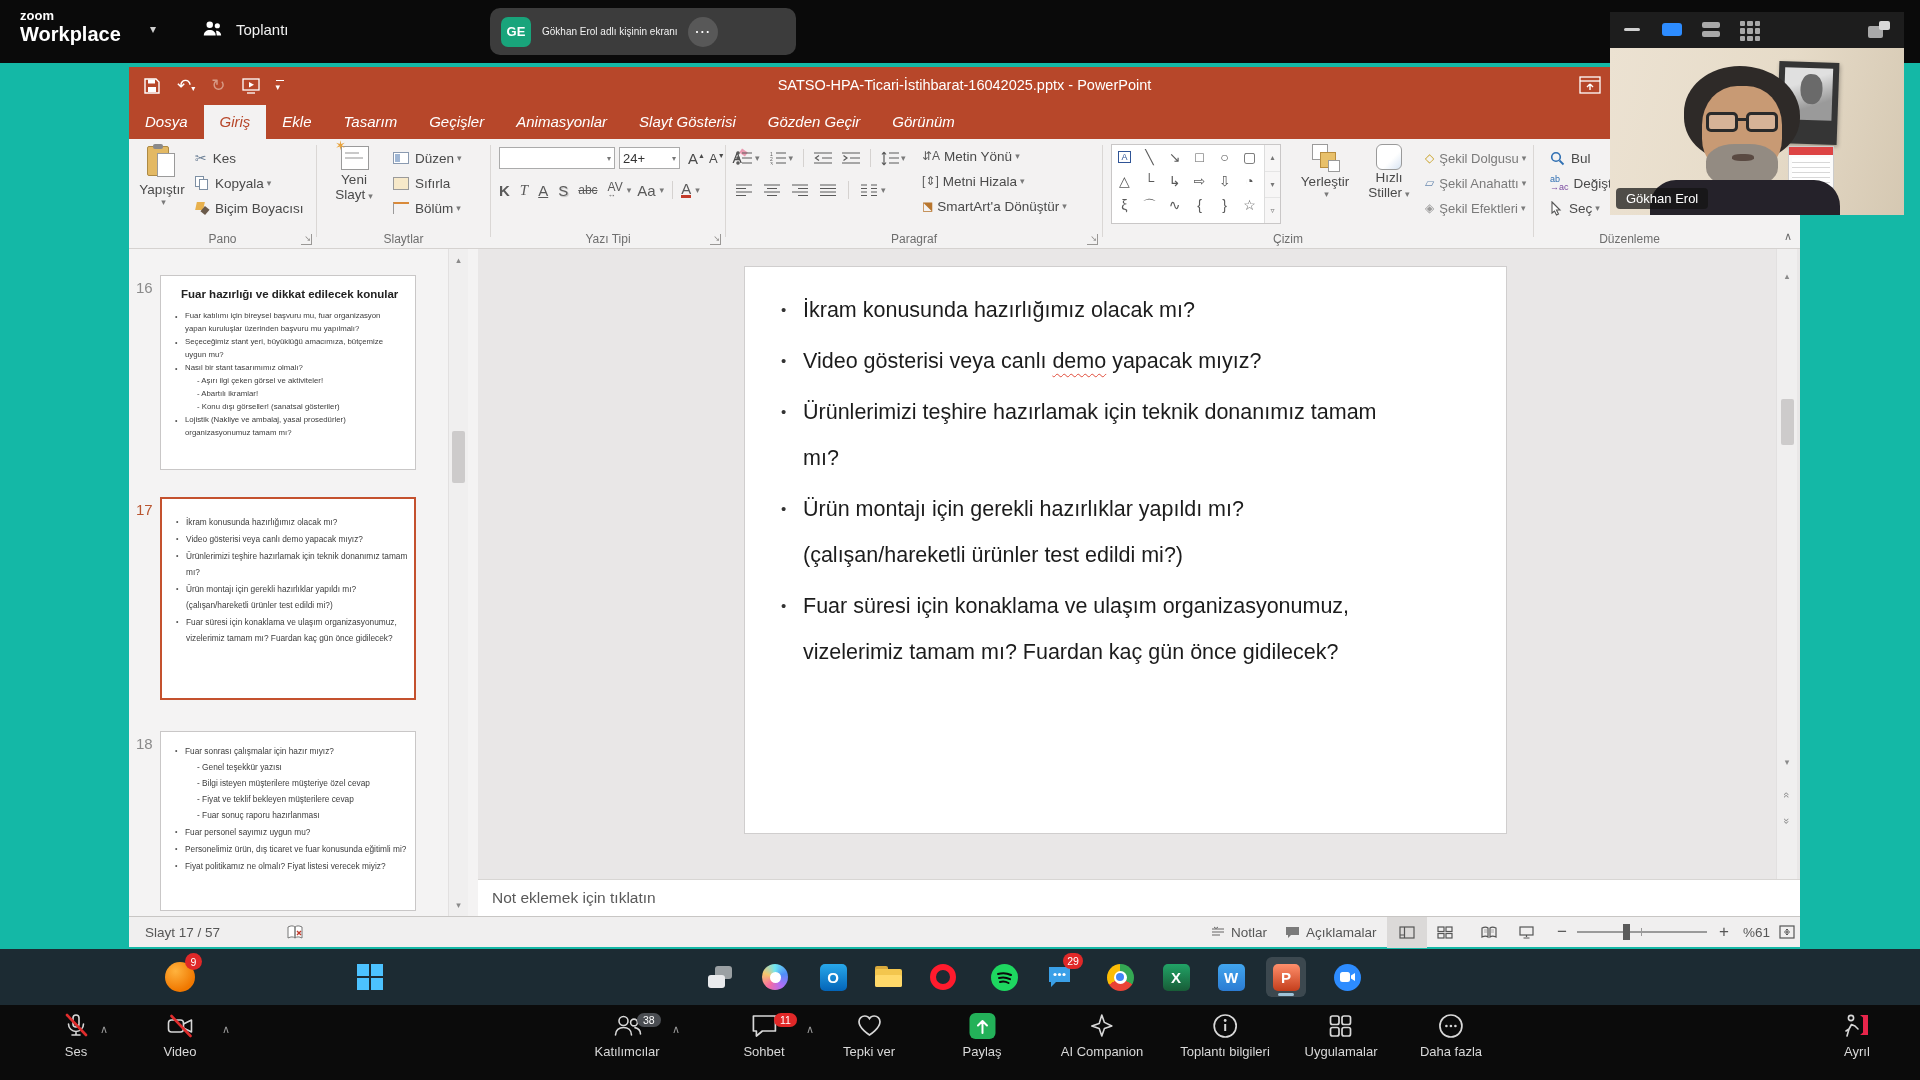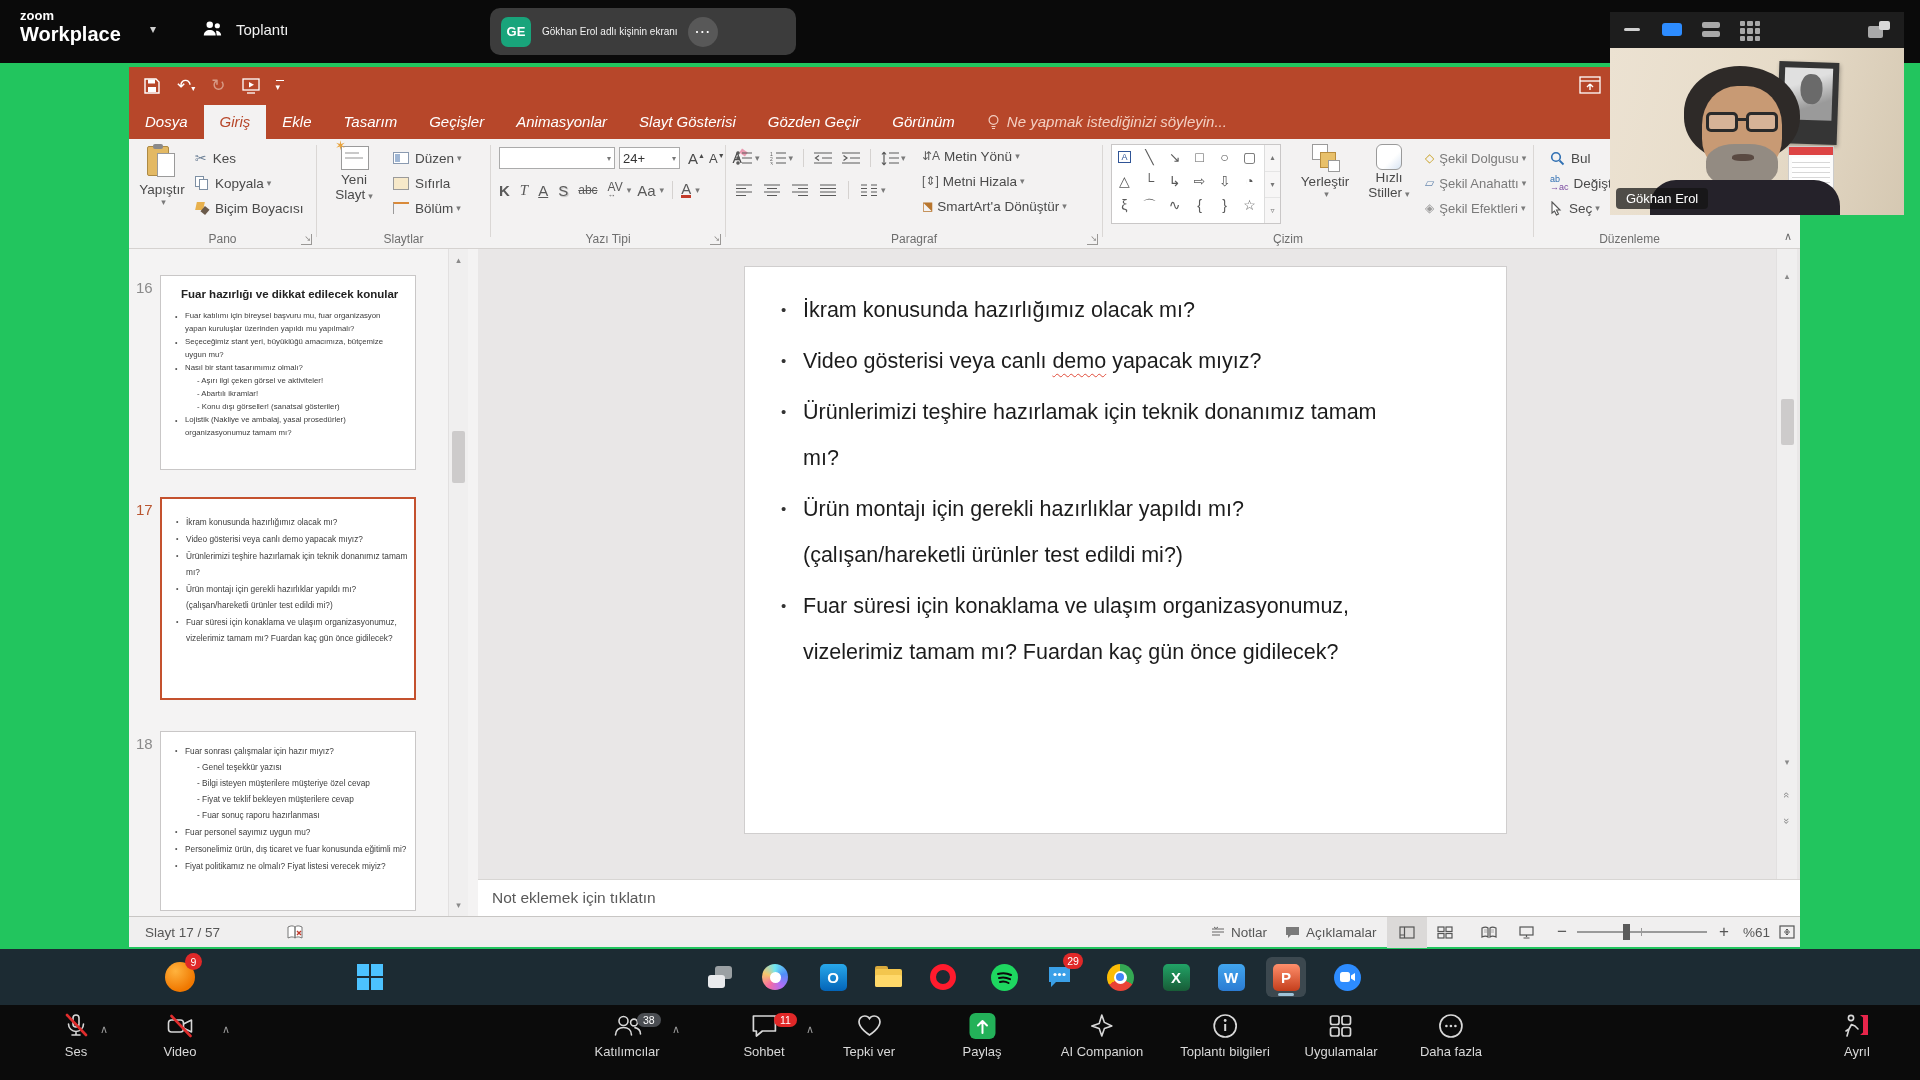--- a/index.html
+++ b/index.html
@@ -1,18 +1,18 @@
 <!DOCTYPE html>
 <html><head>
 <meta charset="utf-8">
 <style>
   *{margin:0;padding:0;box-sizing:border-box;}
   html,body{width:1920px;height:1080px;background:#000;}
   body{font-family:"Liberation Sans","DejaVu Sans",sans-serif;}
-  #screen{position:relative;width:1920px;height:1080px;background:#22c55e;overflow:hidden;}
+  #screen{position:relative;width:1920px;height:1080px;background:#14b8a6;overflow:hidden;}
   .abs{position:absolute;}
   
   #topbar{position:absolute;left:0;top:0;width:1920px;height:63px;background:#0a0a0a;color:#fff;}
   .pill{position:absolute;left:490px;top:8px;width:306px;height:47px;background:#3c3c3c;border-radius:10px;display:flex;align-items:center;}
   .pill .av{width:30px;height:30px;margin-left:11px;border-radius:7px;background:#19a47b;color:#fff;font-size:13px;font-weight:bold;display:flex;align-items:center;justify-content:center;}
   .pill .tx{margin-left:11px;font-size:10px;color:#f2f2f2;white-space:nowrap;}
   .pill .more{margin-left:10px;width:30px;height:30px;border-radius:50%;background:#585858;color:#fff;display:flex;align-items:center;justify-content:center;font-size:16px;letter-spacing:1px;}
   
   #vp{position:absolute;left:1610px;top:12px;width:294px;height:203px;background:#161616;z-index:60;}
   #vp .hdr{position:absolute;left:0;top:0;right:0;height:36px;background:#1d1d1d;}
@@ -113,44 +113,38 @@
           </svg>
         <span style="color:#fff;font-size:17px;"><span>↶</span><span class="cv" style="font-size:8px;">▾</span></span>
         <span style="color:#d79a86;font-size:17px;">↻</span>
         <svg width="18" height="16" viewBox="0 0 18 16">
             <rect x="1" y="1" width="16" height="11" fill="none" stroke="#fff" stroke-width="1.3"></rect>
             <path d="M7 4l5 2.8L7 9.6z" fill="#fff"></path>
             <path d="M5 15h8" stroke="#fff" stroke-width="1.3"></path>
           </svg>
         <span style="color:#fff;font-size:9px;"><span style="display:block;border-top:1px solid #fff;width:8px;margin-bottom:1px;"></span><span class="cv">▾</span></span>
       </div>
+      <div class="abs" style="left:0;right:0;top:10px;text-align:center;font-size:14.5px;color:#fff;">SATSO-HPA-Ticari-İstihbarat-16042025.pptx - PowerPoint</div>
       <svg class="abs" style="left:1450px;top:9px;" width="22" height="20" viewBox="0 0 22 20">
           <rect x="1" y="1" width="20" height="16" fill="none" stroke="#fff" stroke-width="1.3"></rect>
           <path d="M1 5h20" stroke="#fff" stroke-width="1.3"></path>
           <path d="M11 14V8m0 0l-3 3m3-3l3 3" stroke="#fff" stroke-width="1.4" fill="none"></path>
         </svg>
     </div>
 
     <div id="ptabs">
       <div class="ptab">Dosya</div>
       <div class="ptab active">Giriş</div>
       <div class="ptab">Ekle</div>
       <div class="ptab">Tasarım</div>
       <div class="ptab">Geçişler</div>
       <div class="ptab">Animasyonlar</div>
       <div class="ptab">Slayt Gösterisi</div>
       <div class="ptab">Gözden Geçir</div>
       <div class="ptab">Görünüm</div>
-      <div class="ptab" style="display:flex;align-items:center;gap:7px;color:#f3cfc2;">
-        <svg width="13" height="17" viewBox="0 0 13 17">
-            <circle cx="6.5" cy="6" r="4.4" fill="none" stroke="#f3cfc2" stroke-width="1.2"></circle>
-            <path d="M4.5 12.5h4M5 14.5h3" stroke="#f3cfc2" stroke-width="1.2"></path>
-          </svg>
-        <span>Ne yapmak istediğinizi söyleyin...</span>
-      </div>
     </div>
 
     <div id="ribbon">
 
       <div class="grp" style="left:0;width:187px;">
         <div class="bigbtn" style="left:4px;">
           <div style="position:relative;width:30px;height:36px;">
             <div style="position:absolute;left:0;top:2px;width:22px;height:30px;background:#e3b964;border:1px solid #ad8a44;border-radius:2px;"></div>
             <div style="position:absolute;left:6px;top:0;width:10px;height:5px;background:#8a8a8a;border-radius:2px;"></div>
             <div style="position:absolute;left:10px;top:9px;width:18px;height:24px;background:#fff;border:1px solid #9a9a9a;"></div>
@@ -424,21 +418,21 @@
         <div class="abs cu" style="right:8px;bottom:6px;color:#6a6a6a;font-size:11px;">∧</div>
       </div>
     </div>
 
     <div id="thumbs">
 
       <div class="thumbnum" style="top:30px;">16</div>
       <div class="thumbbox" style="top:26px;height:195px;padding:12px 8px 0 4px;">
         <div style="font-size:11.5px;font-weight:bold;color:#222;padding-left:16px;margin-bottom:9px;white-space:nowrap;">Fuar hazırlığı ve dikkat edilecek konular</div>
         <div class="tl b" style="font-size:7.8px;line-height:13px;">Fuar katılımı için bireysel başvuru mu, fuar organizasyon</div>
-        <div class="tl c" style="font-size:7.8px;line-height:13px;">yapan kuruluşlar üzerinden yapıldı mu yapılmalı?</div>
+        <div class="tl c" style="font-size:7.8px;line-height:13px;">yapan kuruluşlar üzerinden başvuru mu yapılmalı?</div>
         <div class="tl b" style="font-size:7.8px;line-height:13px;">Seçeceğimiz stant yeri, büyüklüğü amacımıza, bütçemize</div>
         <div class="tl c" style="font-size:7.8px;line-height:13px;">uygun mu?</div>
         <div class="tl b" style="font-size:7.8px;line-height:13px;">Nasıl bir stant tasarımımız olmalı?</div>
         <div class="tl s" style="font-size:7.8px;line-height:13px;">- Aşırı ilgi çeken görsel ve aktiviteler!</div>
         <div class="tl s" style="font-size:7.8px;line-height:13px;">- Abartılı ikramlar!</div>
         <div class="tl s" style="font-size:7.8px;line-height:13px;">- Konu dışı görseller! (sanatsal gösteriler)</div>
         <div class="tl b" style="font-size:7.8px;line-height:13px;">Lojistik (Nakliye ve ambalaj, yasal prosedürler)</div>
         <div class="tl c" style="font-size:7.8px;line-height:13px;">organizasyonumuz tamam mı?</div>
       </div>
 

